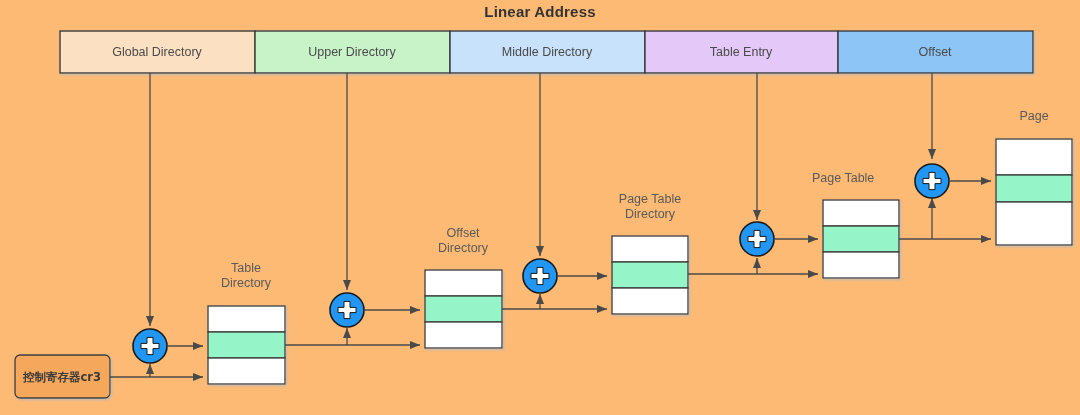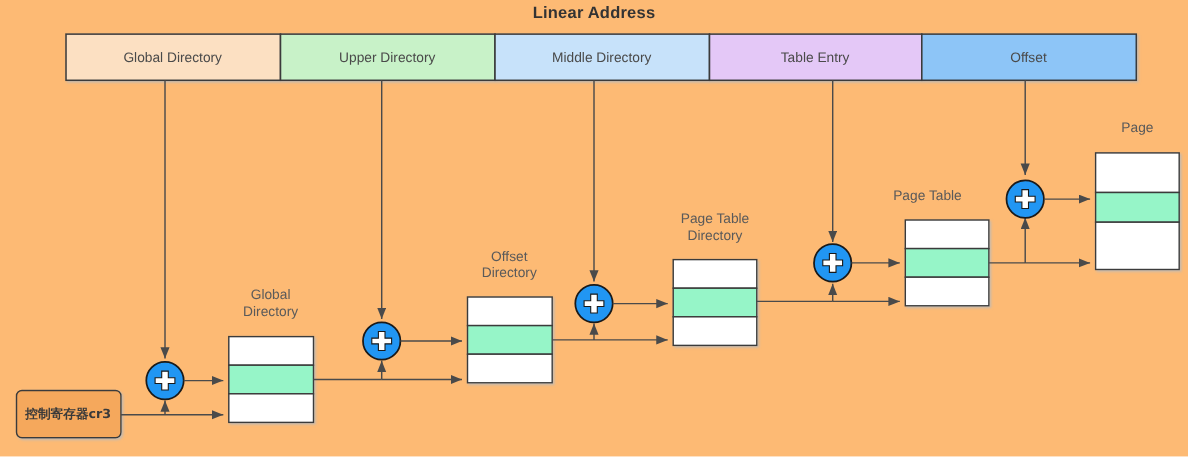--- a/index.html
+++ b/index.html
@@ -192,21 +192,21 @@
     </g>
     <g>
       <circle cx="932" cy="181" r="17" fill="#2196F3" stroke="#1a1a1a" stroke-width="1.6"></circle>
       <path d="M923,178.4 h6 v-6 h6 v6 h6 v5.2 h-6 v6 h-6 v-6 h-6 z" fill="#ffffff" stroke="#1a1a1a" stroke-width="1"></path>
     </g>
     <g stroke="#4a4a4a" stroke-width="1.3" fill="none">
       <path d="M949,181 L991,181" marker-end="url(#arr)"></path>
     </g>
   </svg>
 
-  <div class="lbl" style="left:196px; top:261px; width:100px;">Global
+  <div class="lbl" style="left:196px; top:261px; width:100px;">Table
 Directory</div>
   <div class="lbl" style="left:413px; top:226px; width:100px;">Offset
 Directory</div>
   <div class="lbl" style="left:594px; top:192px; width:112px;">Page Table
 Directory</div>
   <div class="lbl" style="left:812px; top:171px; width:98px; text-align:left;">Page Table</div>
   <div class="lbl" style="left:984px; top:109px; width:100px;">Page</div>
 
 </div>
 

